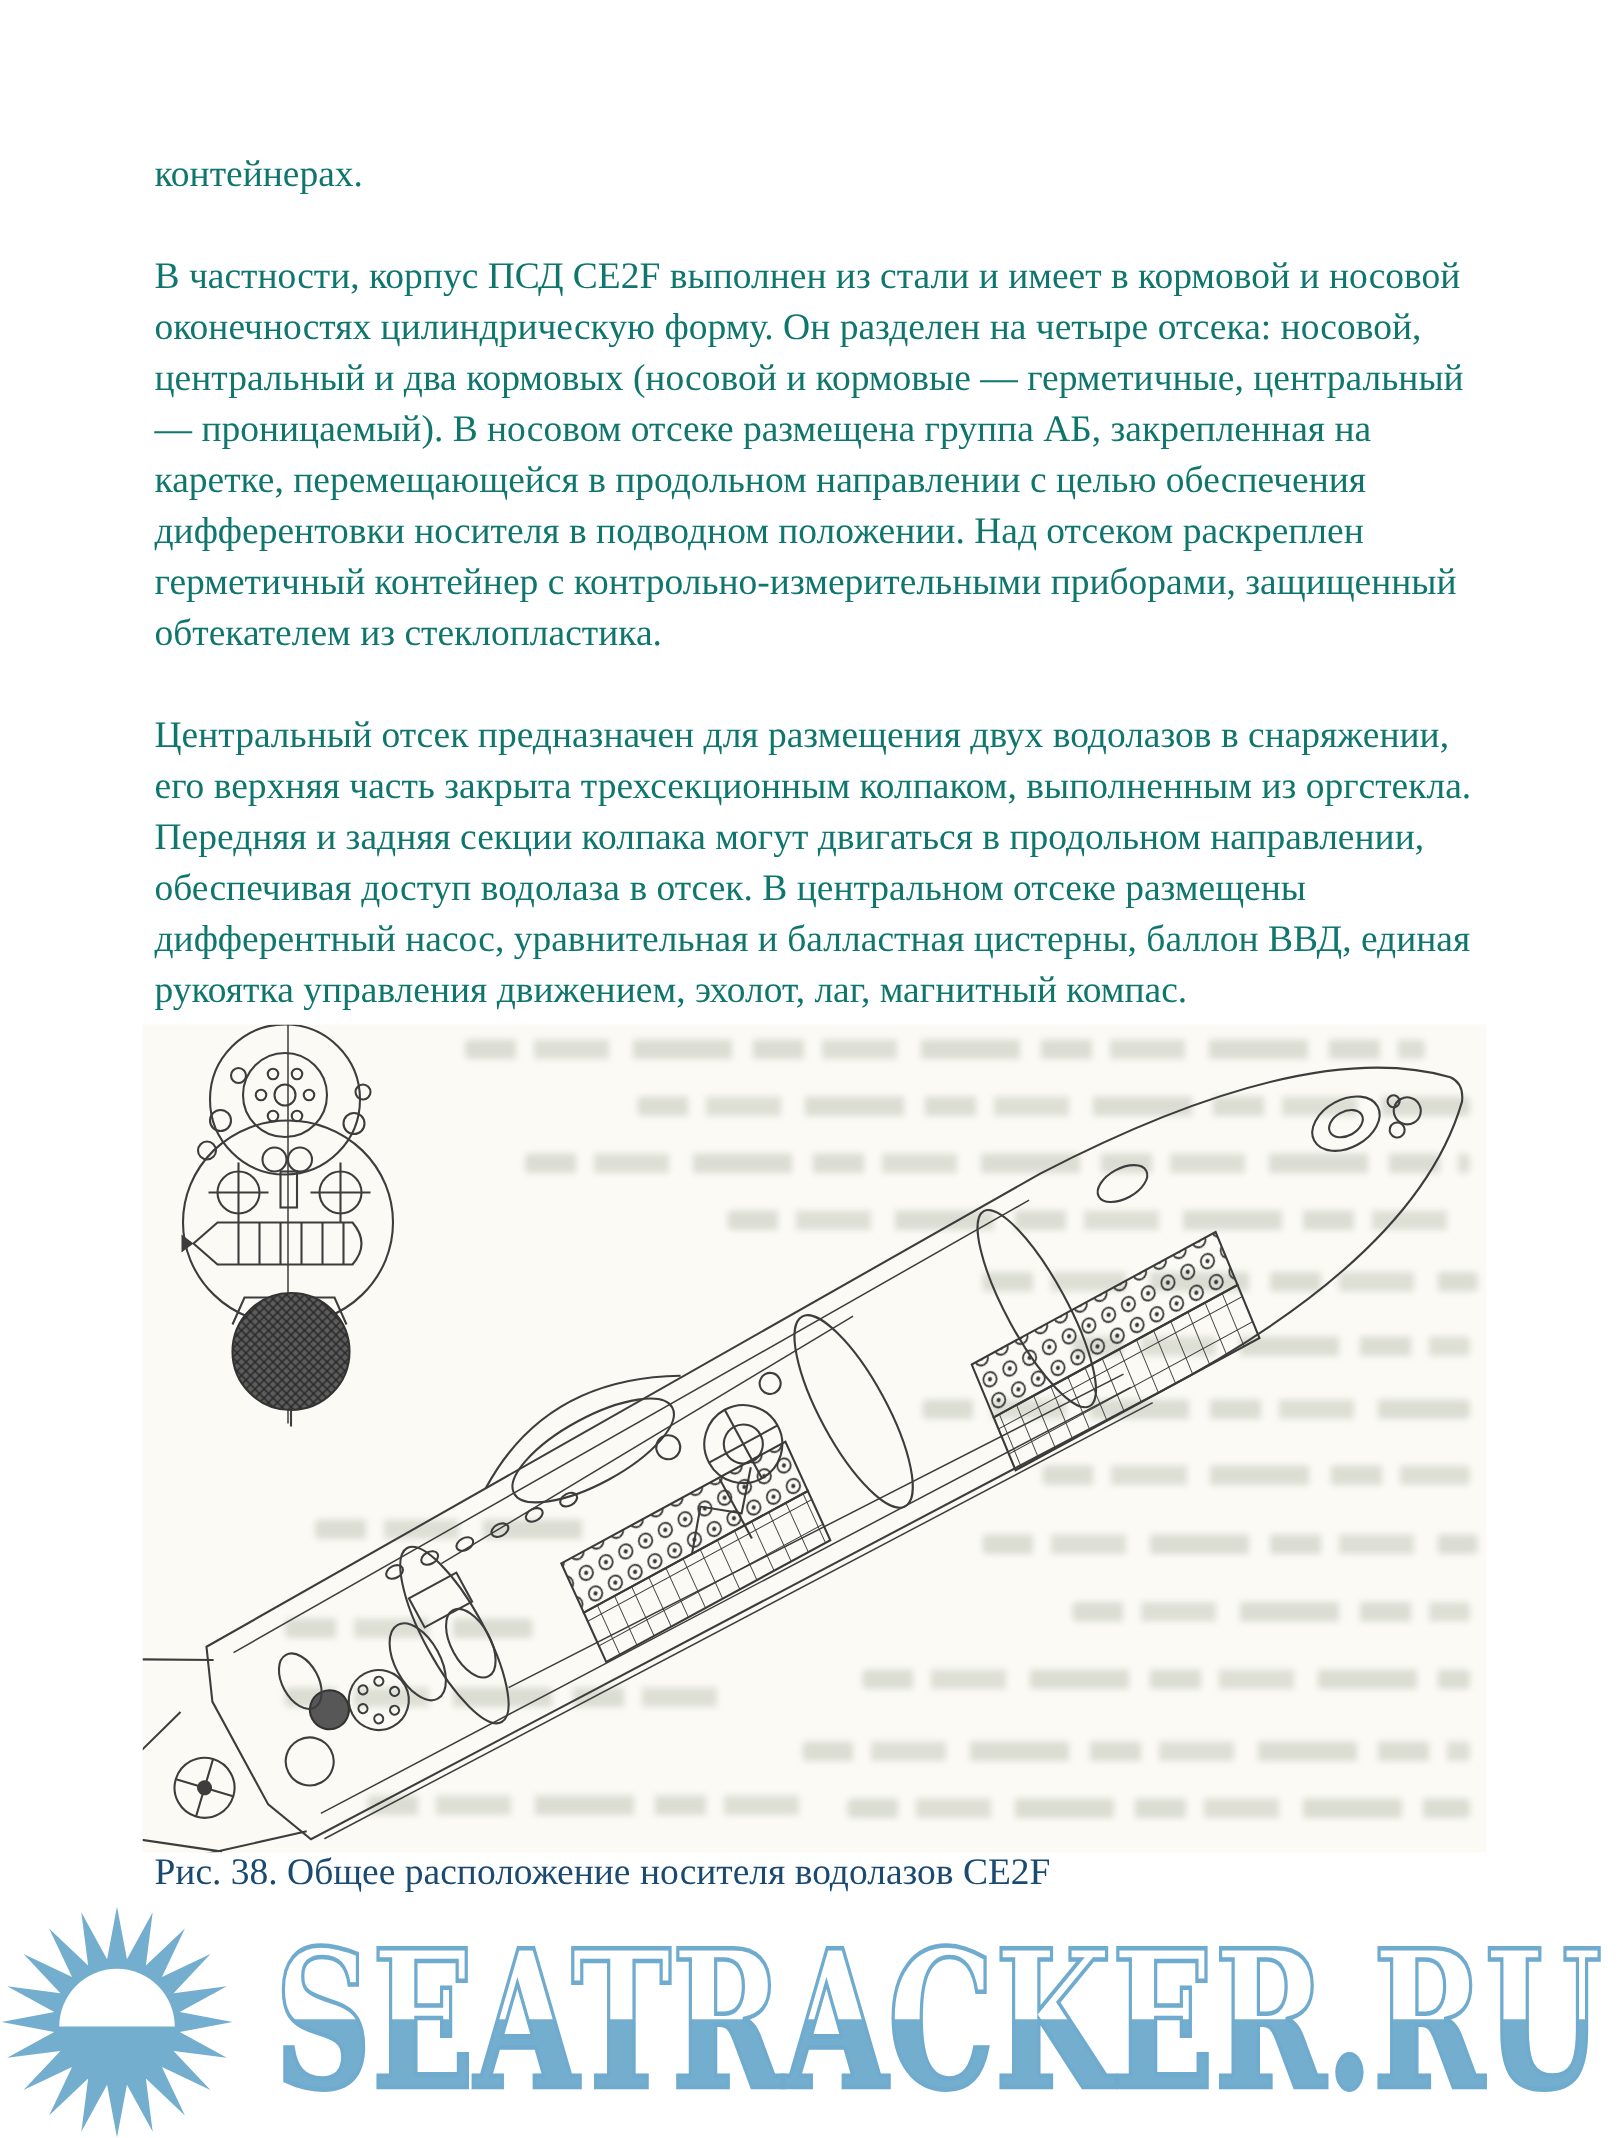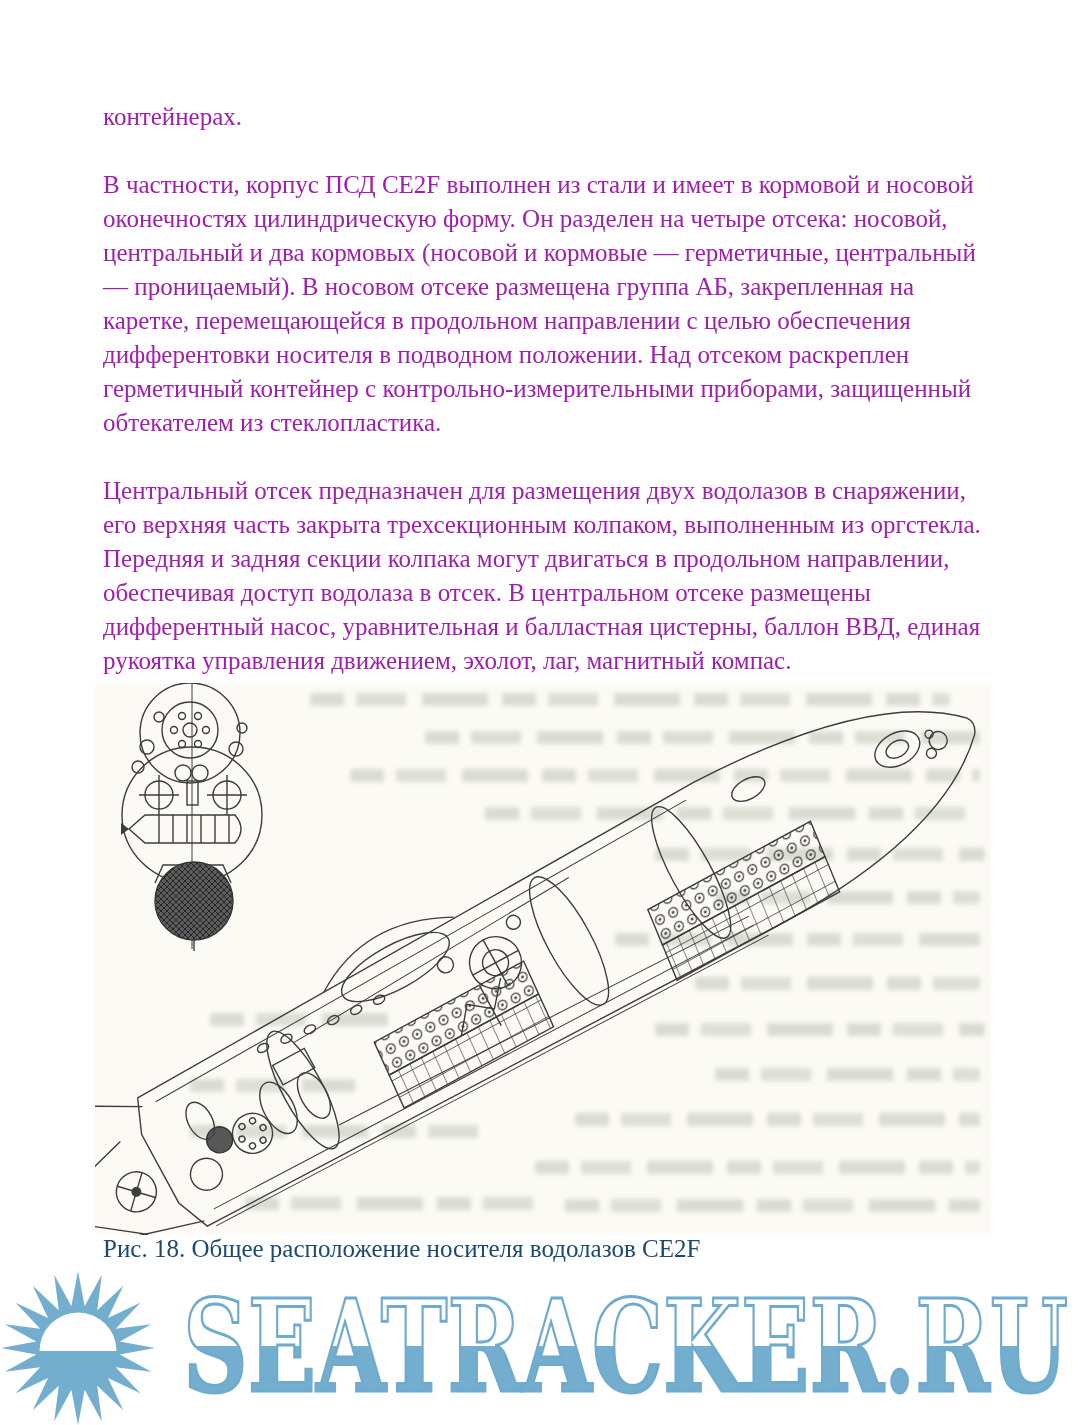--- a/index.html
+++ b/index.html
@@ -3,21 +3,21 @@
 <meta charset="utf-8">
 <style>
   html,body{margin:0;padding:0;background:#ffffff;}
   .page{
     position:relative;width:1080px;height:1425px;overflow:hidden;
     background:#ffffff;
     font-family:"Liberation Serif","DejaVu Serif",serif;
   }
   .content{
     position:absolute;left:103px;top:100px;width:892px;
-    color:#a21caf;
+    color:#0f766e;
   }
   .content p{
     margin:0 0 34px 0;
     font-size:25px;line-height:34px;
     text-align:left;
   }
   .figure{
     position:absolute;left:95px;top:683px;width:896px;height:552px;
     background:#fbfaf5;overflow:hidden;
   }
@@ -194,21 +194,21 @@
         <path d="M16,-60 L-78,-112 M16,70 L-125,30 M-125,30 L-78,-112"></path>
         <path d="M-125,30 L-158,66 L-60,104 L-10,78"></path>
         <path d="M-20,-40 L-90,-20 M-40,55 L-100,10"></path>
         <circle cx="-30" cy="12" r="20"></circle>
         <path d="M-44,-2 L-16,26 M-44,26 L-16,-2"></path>
         <circle cx="-30" cy="12" r="5" fill="#3d3d3d" stroke="none"></circle>
       </g>
     </svg>
   </div>
 
-  <div class="caption">Рис. 18. Общее расположение носителя водолазов CE2F</div>
+  <div class="caption">Рис. 38. Общее расположение носителя водолазов CE2F</div>
 
   <svg class="watermark" viewBox="0 0 1080 159">
     <defs>
       <linearGradient id="wmGrad" gradientUnits="userSpaceOnUse" x1="0" y1="34" x2="0" y2="126">
         <stop offset="0" stop-color="#ffffff"></stop>
         <stop offset="0.5" stop-color="#ffffff"></stop>
         <stop offset="0.505" stop-color="#74aecf"></stop>
         <stop offset="1" stop-color="#74aecf"></stop>
       </linearGradient>
     </defs>

